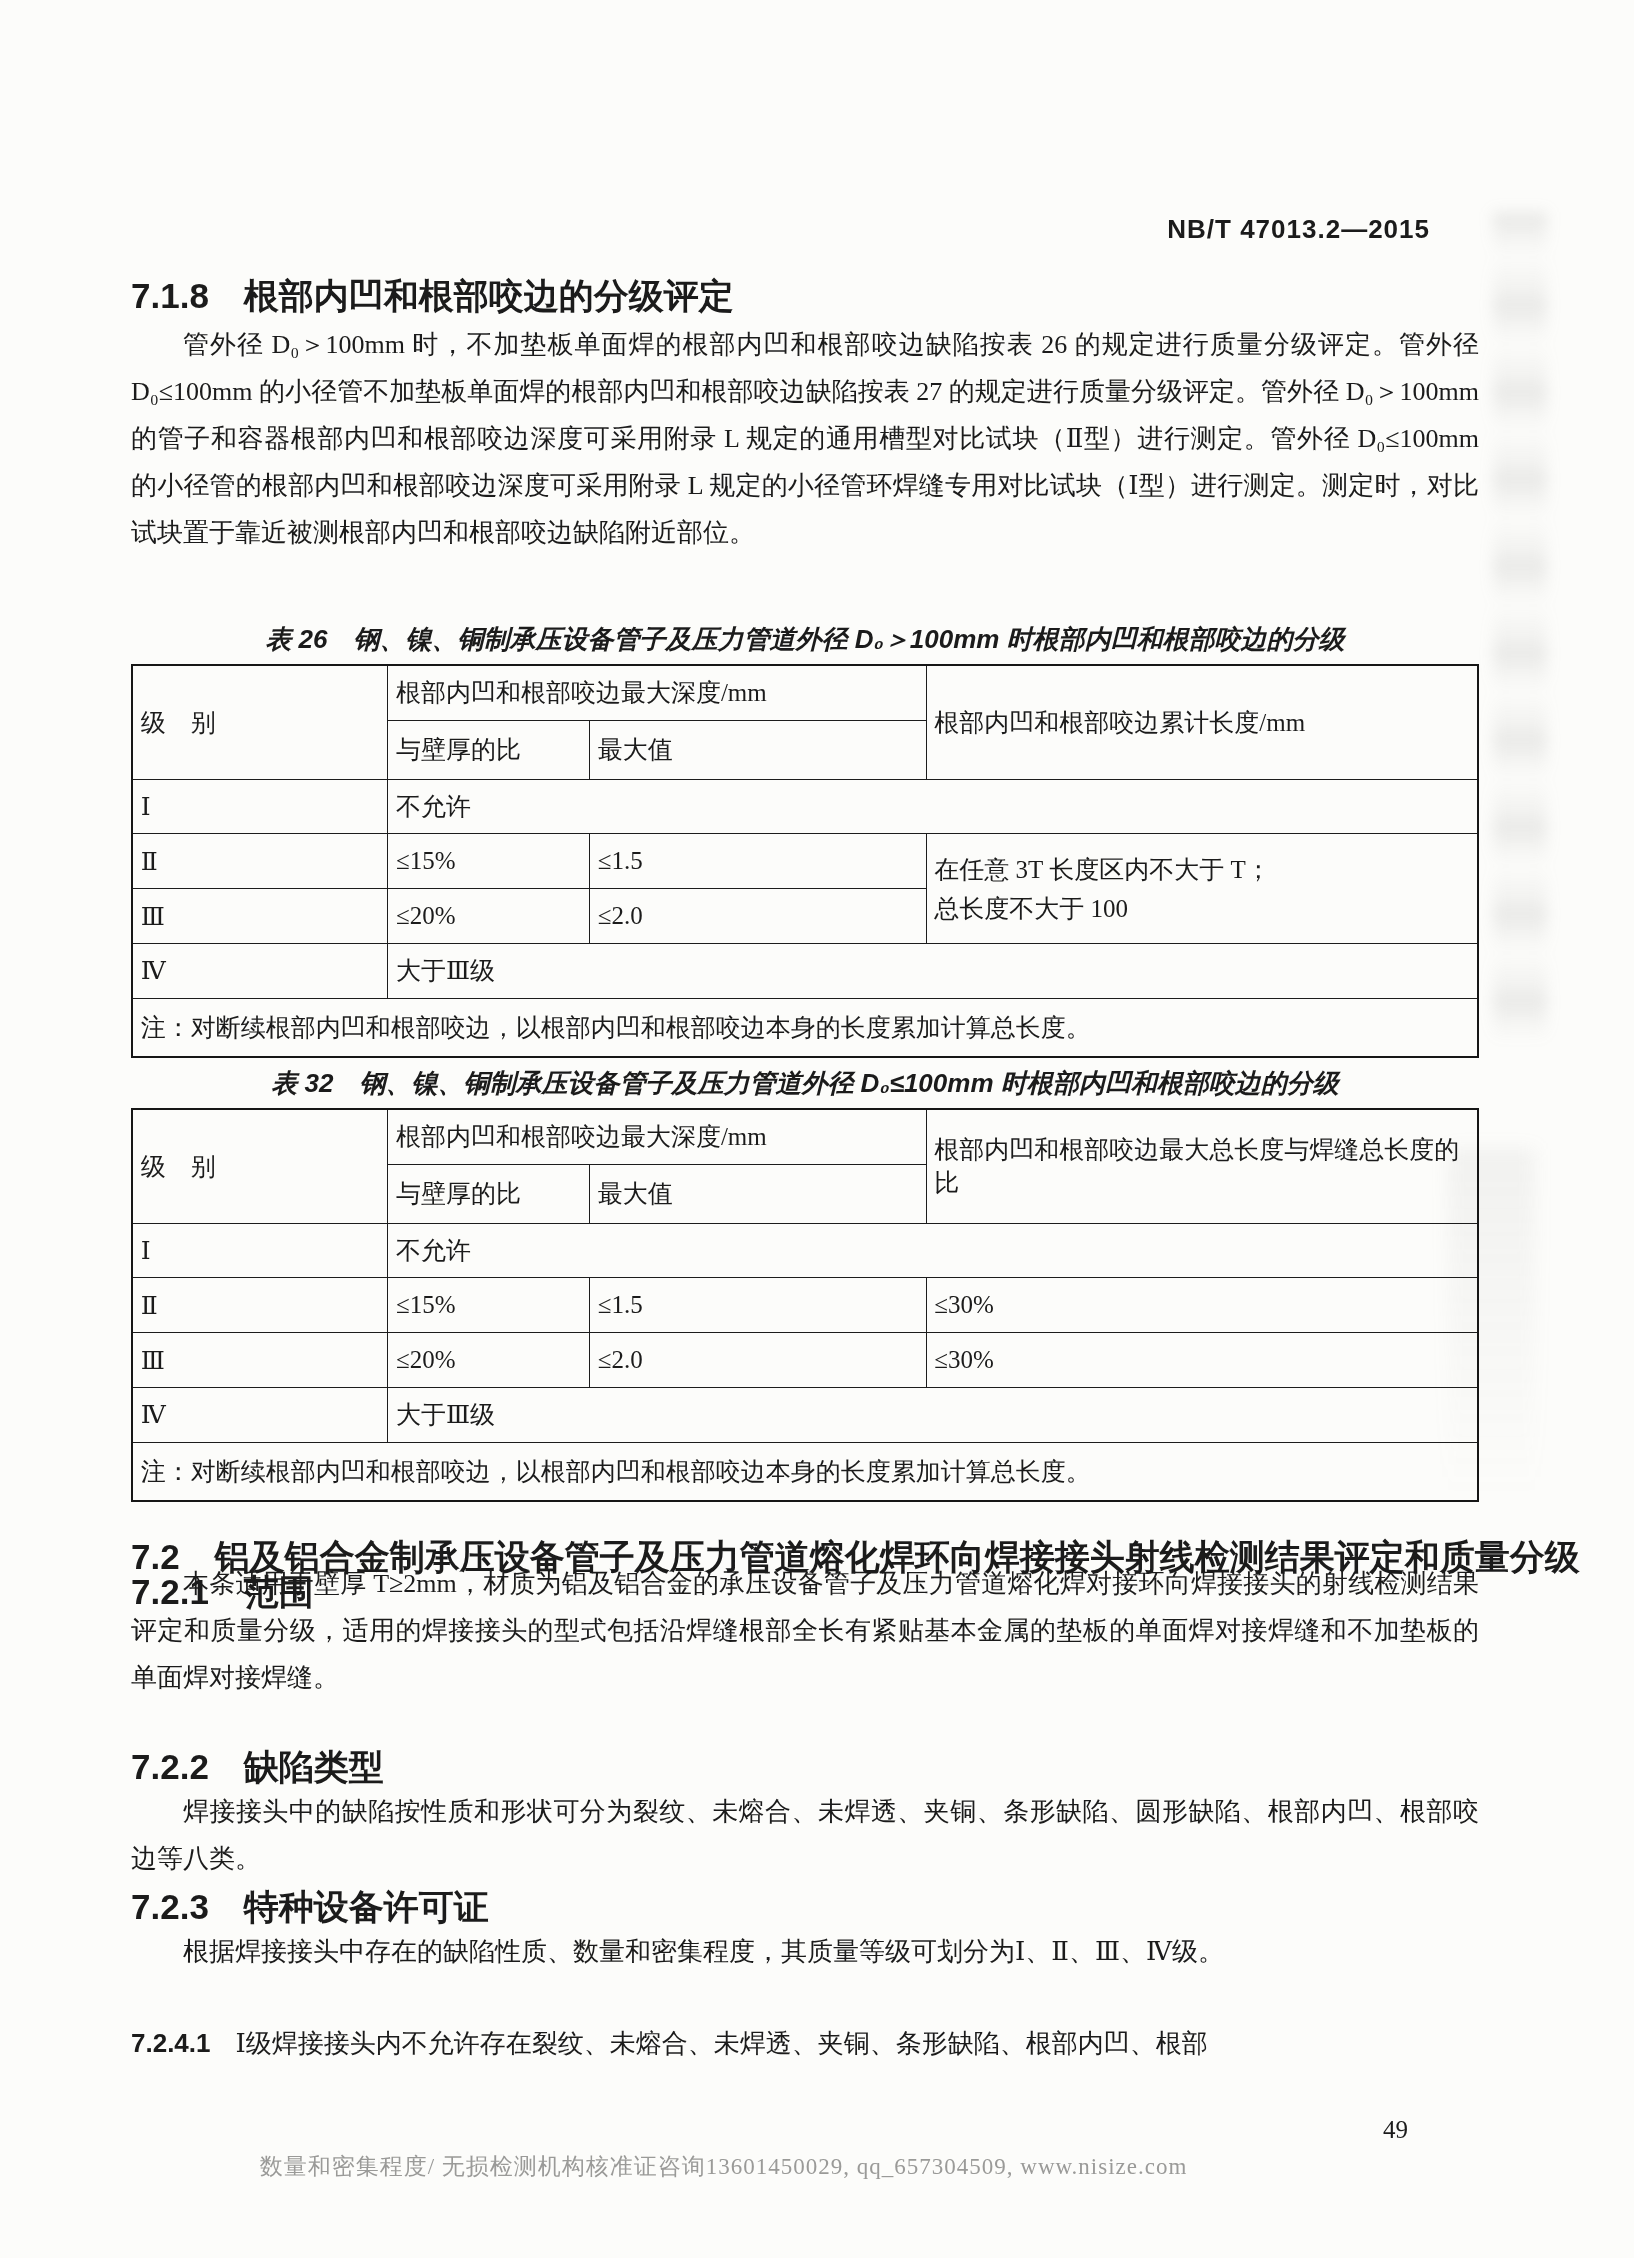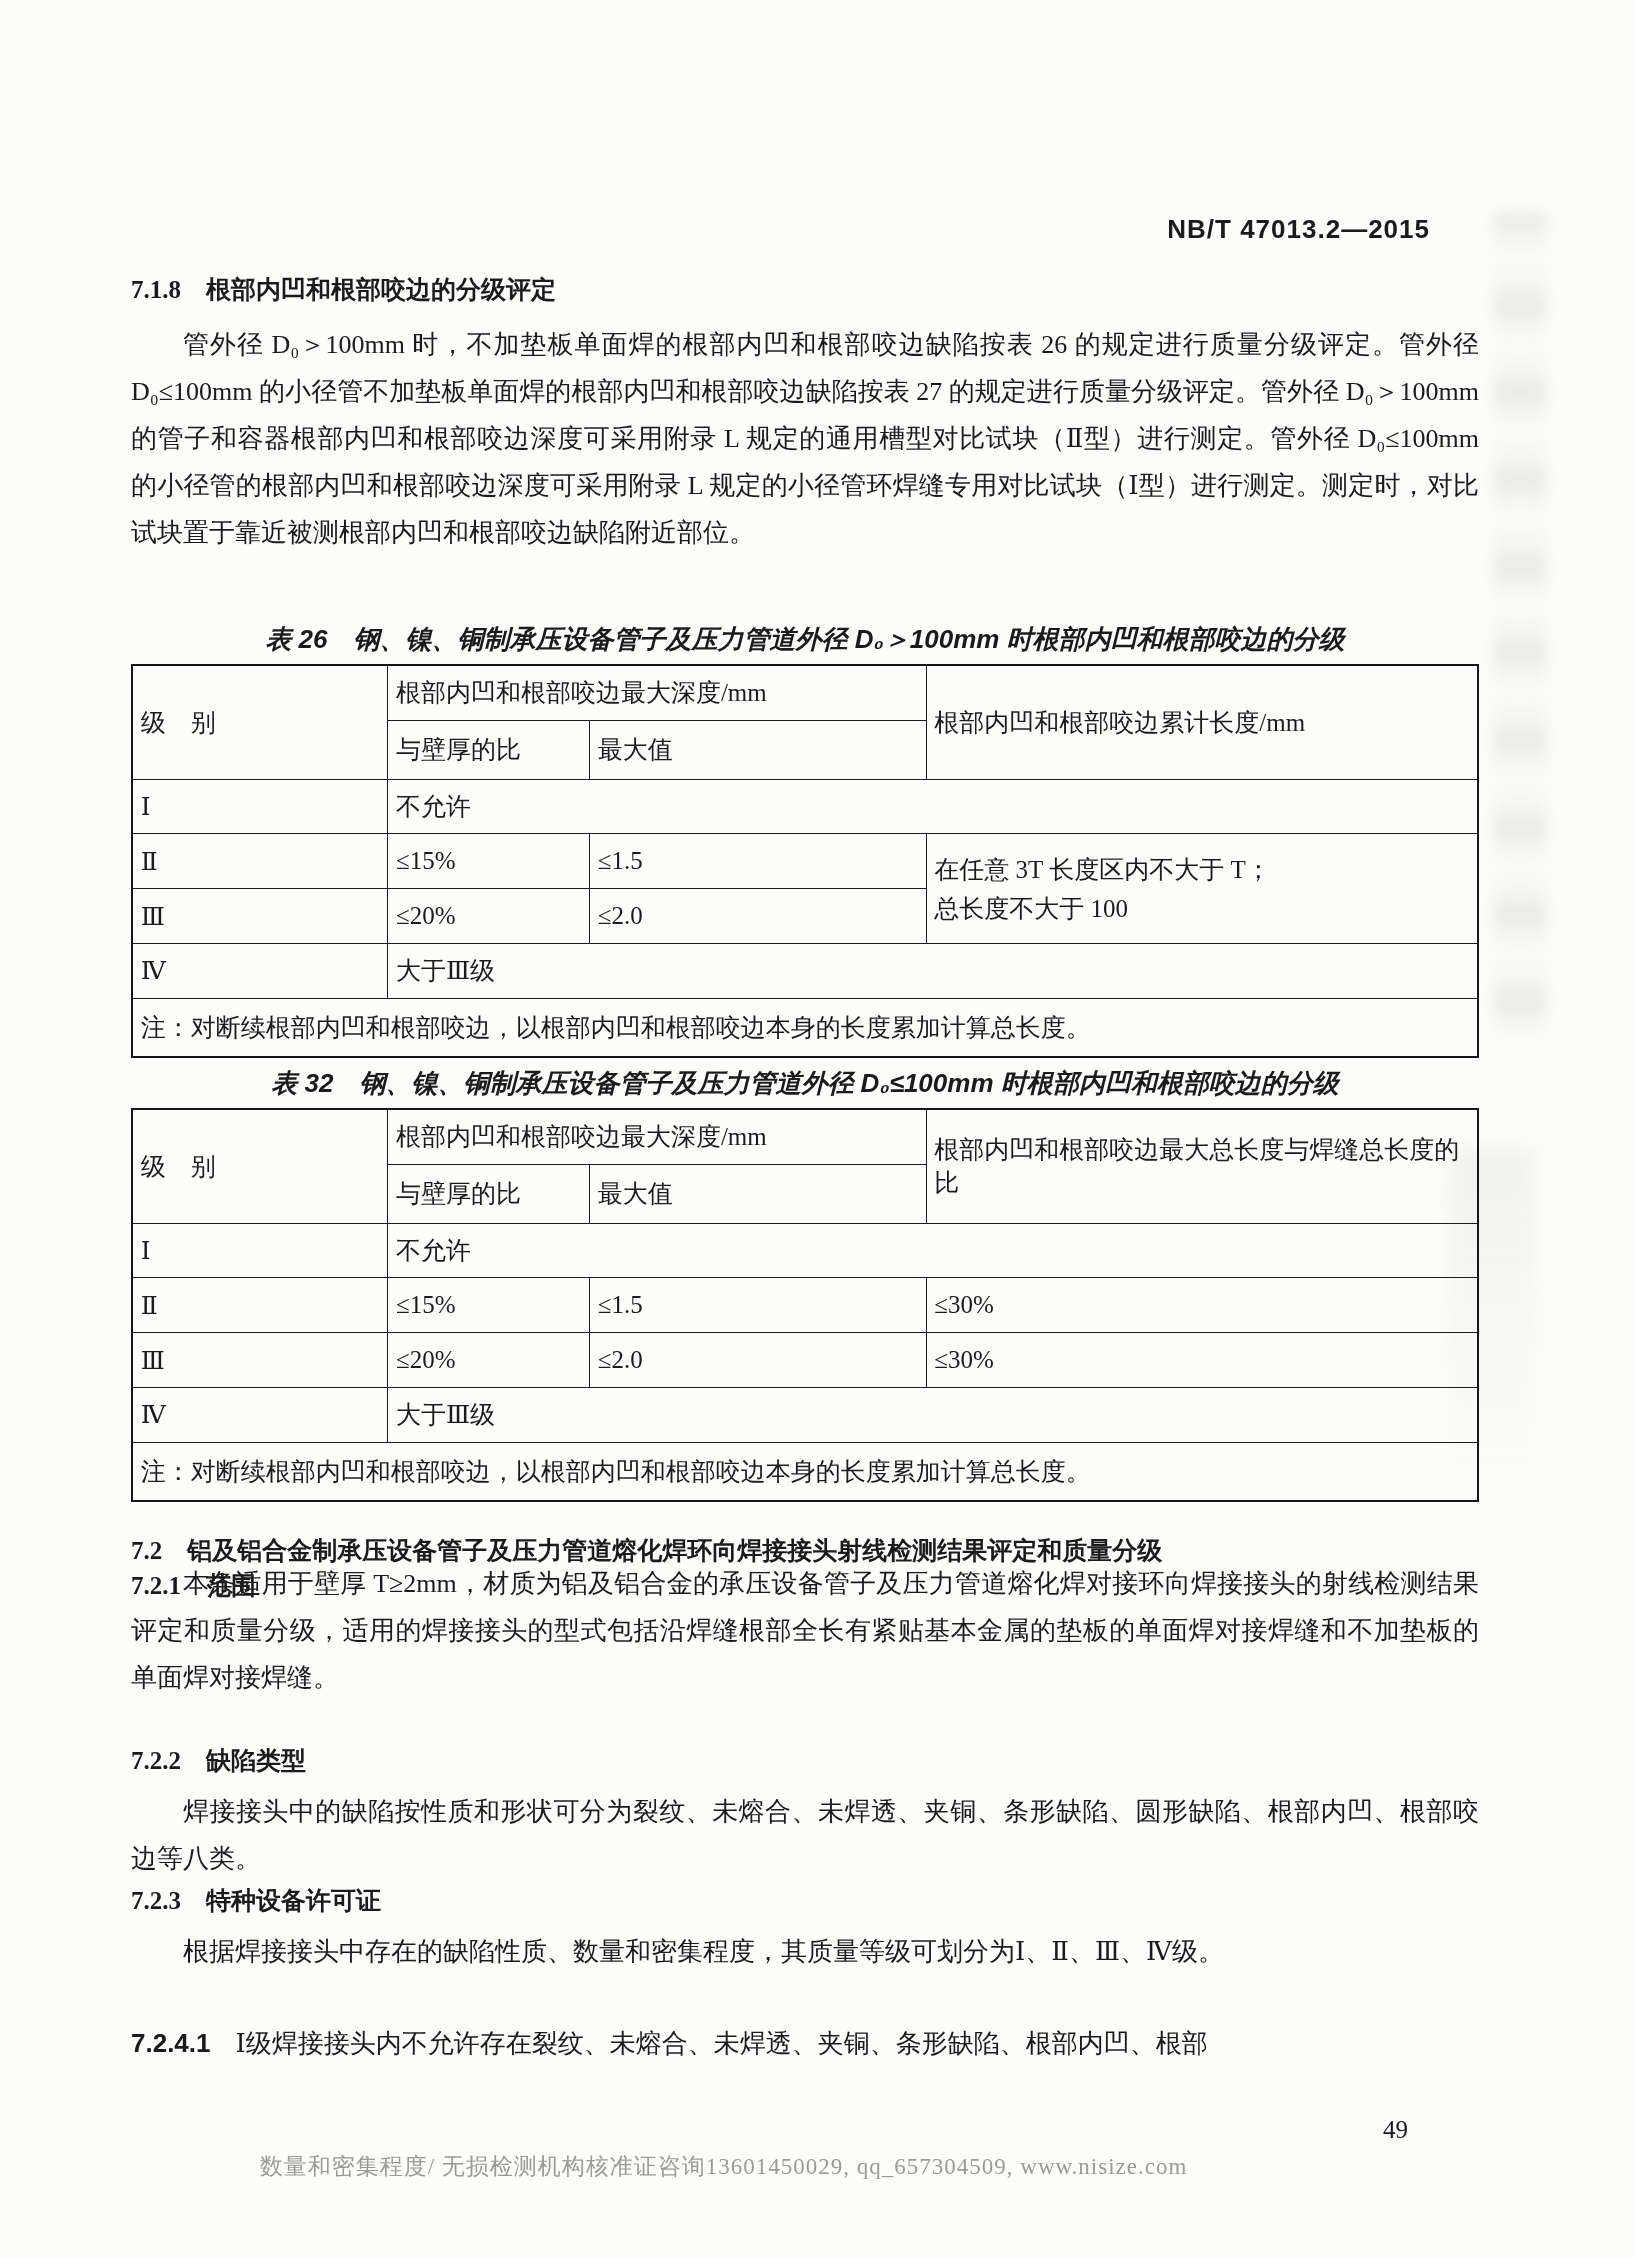--- a/index.html
+++ b/index.html
@@ -26,22 +26,22 @@
     filter:blur(8.7px);
     pointer-events:none;
   }
   .doc-number{
     position:absolute;top:214px;right:205px;
     font-family:"Liberation Sans","DejaVu Sans",sans-serif;
     font-weight:bold;font-size:26px;letter-spacing:1px;
   }
   .content-abs{position:absolute;left:131px;width:1348px;}
   .sec-heading{
-    font-family:Liberation Serif, serif;
-    font-weight:bold;font-size:25px;white-space:nowrap;
+    font-family:Liberation Sans, sans-serif;
+    font-weight:bold;font-size:35px;white-space:nowrap;
   }
   .body-para{
     font-size:26px;line-height:47px;
     text-align:justify;text-indent:2em;
   }
   .tbl-title{
     text-align:center;
     font-family:"Liberation Sans","DejaVu Sans",sans-serif;
     font-weight:bold;font-size:26px;white-space:nowrap;font-style:italic;
   }

